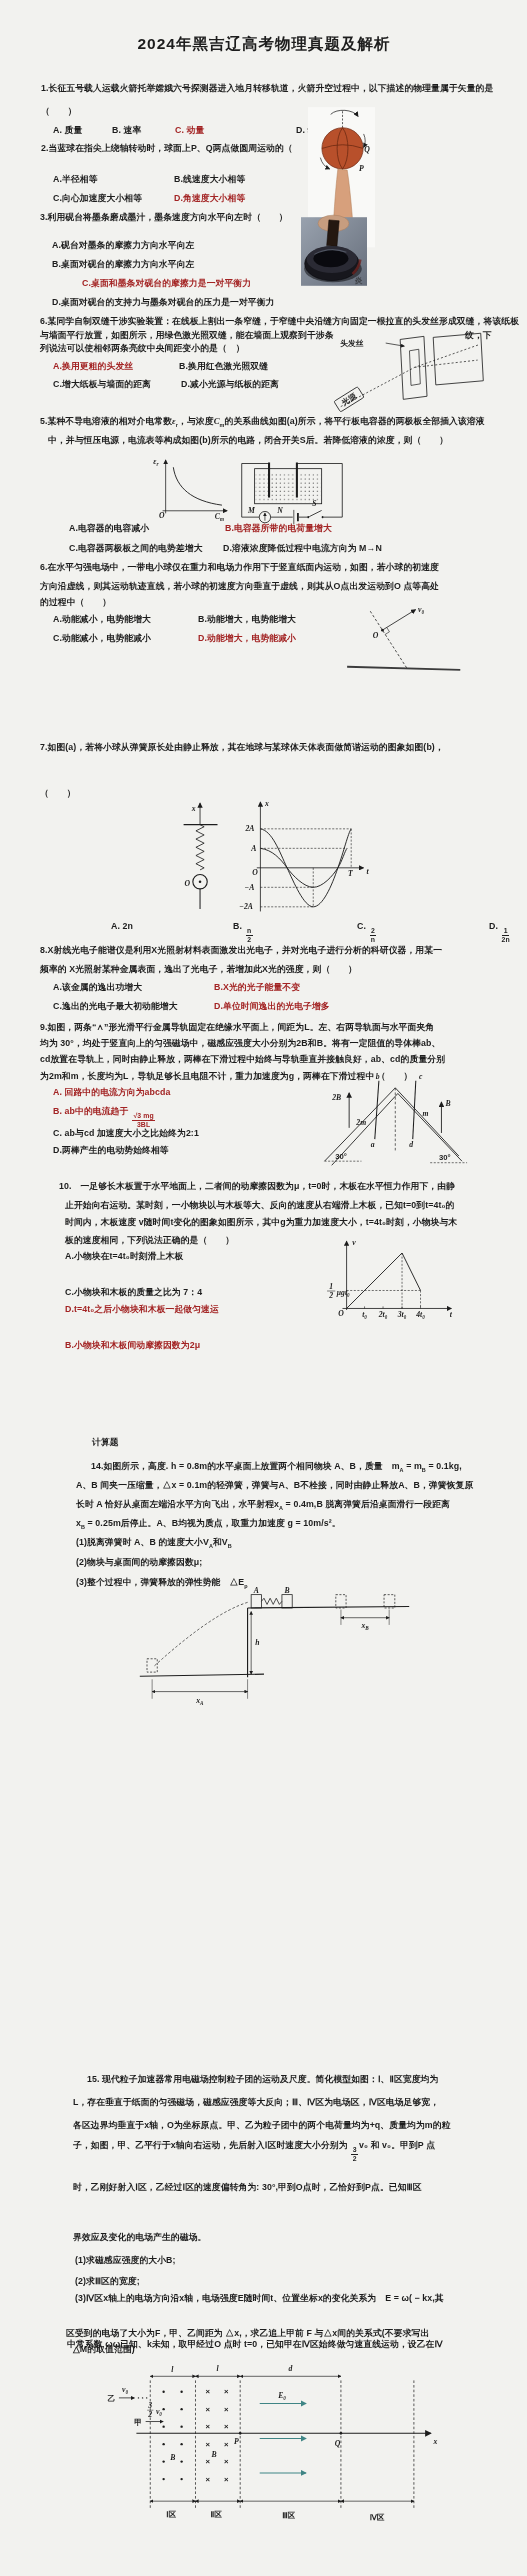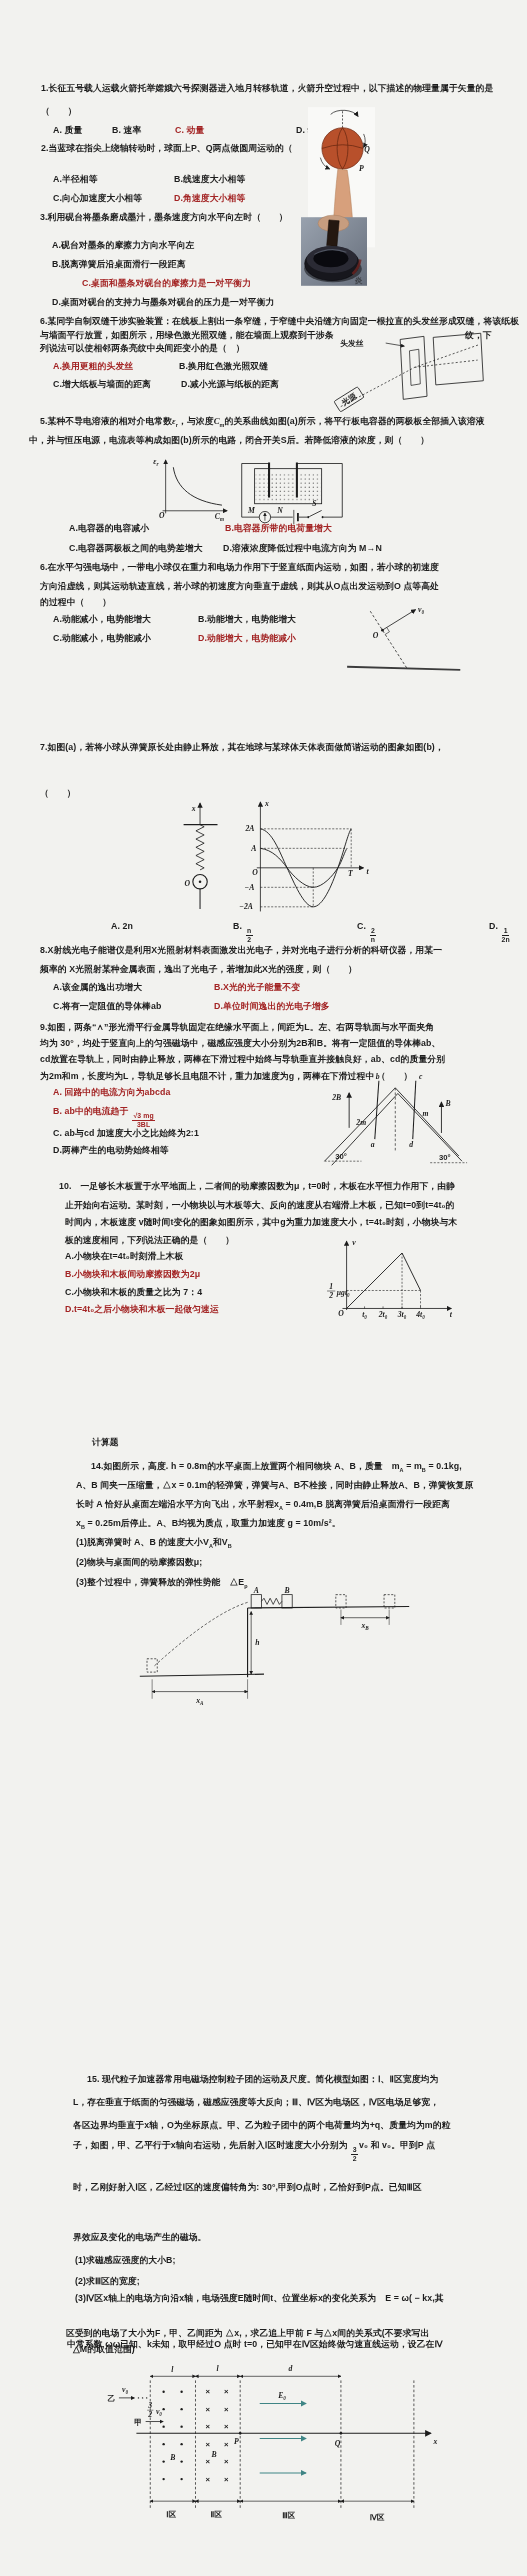--- a/index.html
+++ b/index.html
@@ -39,20 +39,21 @@
       <pattern id="dotp" width="8" height="8" patternUnits="userSpaceOnUse">
           <circle cx="2" cy="2" r="1.1" fill="#4a4a4a"></circle>
         </pattern>
       <linearGradient id="inkbg" x1="0" y1="0" x2="1" y2="1">
           <stop offset="0" stop-color="#99a2ae"></stop>
           <stop offset="1" stop-color="#666e7b"></stop>
         </linearGradient>
     </defs>
   </svg>
 
+  <div class="t big" style="left:0;top:34px;width:528px;text-align:center;">2024年黑吉辽高考物理真题及解析</div>
 
   <div class="t" style="left:41px;top:83px;">1.长征五号载人运载火箭托举嫦娥六号探测器进入地月转移轨道，火箭升空过程中，以下描述的物理量属于矢量的是</div>
   <div class="t" style="left:41px;top:106px;">（　　）</div>
   <div class="t" style="left:53px;top:125px;">A. 质量</div>
   <div class="t" style="left:112px;top:125px;">B. 速率</div>
   <div class="t red" style="left:175px;top:125px;">C. 动量</div>
   <div class="t" style="left:252px;top:125px;margin-left:44px;">D. 动能</div>
 
   <div class="t" style="left:41px;top:143px;">2.当蓝球在指尖上绕轴转动时，球面上P、Q两点做圆周运动的（　　）</div>
   <div class="t" style="left:53px;top:174px;">A.半径相等</div>
@@ -74,21 +75,21 @@
     </g>
     <path d="M24 98 q4 16 18 22" fill="none" stroke="#333" stroke-width="1.5" marker-end="url(#mA)"></path>
     <path d="M108 52 q6 14 0 26" fill="none" stroke="#333" stroke-width="1.5" marker-end="url(#mA)"></path>
     <text x="109" y="88">Q</text>
     <text x="99" y="124">P</text>
     <path d="M58 120 C54 152 50 206 47 268 L90 268 C86 208 81 152 76 122 Z" fill="#d7a07c" stroke="#b07c55" stroke-width="1"></path>
   </svg>
 
   <div class="t" style="left:40px;top:212px;">3.利用砚台将墨条磨成墨汁，墨条速度方向水平向左时（　　）</div>
   <div class="t" style="left:52px;top:240px;">A.砚台对墨条的摩擦力方向水平向左</div>
-  <div class="t" style="left:52px;top:259px;">B.脱离弹簧后沿桌面滑行一段距离</div>
+  <div class="t" style="left:52px;top:259px;">B.桌面对砚台的摩擦力方向水平向左</div>
   <div class="t red" style="left:52px;top:278px;margin-left:30px;">C.桌面和墨条对砚台的摩擦力是一对平衡力</div>
   <div class="t" style="left:52px;top:297px;">D.桌面对砚台的支持力与墨条对砚台的压力是一对平衡力</div>
 
   <svg style="left:301px;top:217px;" width="66" height="69" viewBox="0 0 128 133">
     <rect width="128" height="133" fill="url(#inkbg)"></rect>
     <ellipse cx="63" cy="12" rx="30" ry="16" fill="#c79d7f" stroke="#a87e60" stroke-width="1"></ellipse>
     <rect x="52" y="6" width="20" height="50" fill="#241811" stroke="#120c08" transform="rotate(5 62 30)"></rect>
     <g>
       <ellipse cx="62" cy="100" rx="56" ry="26" fill="#0e0e12" opacity=".55"></ellipse>
       <ellipse cx="60" cy="90" rx="53" ry="33" fill="#17171d" stroke="#05050a"></ellipse>
@@ -117,21 +118,21 @@
     <polygon points="196,16 288,8 293,100 201,108" fill="none" stroke="#1d1d1d" stroke-width="1.6"></polygon>
     <polyline points="17,150 160,74 285,30" fill="none" stroke="#1d1d1d" stroke-width="1.4" stroke-dasharray="4 4"></polyline>
     <line x1="160" y1="74" x2="282" y2="60" stroke="#1d1d1d" stroke-width="1.4" stroke-dasharray="4 4"></line>
     <g transform="rotate(-32 33 136)">
       <rect x="6" y="124" width="54" height="24" rx="3" fill="none" stroke="#1d1d1d" stroke-width="1.5"></rect>
       <text class="cn" x="33" y="141" font-size="13" text-anchor="middle">光源</text>
     </g>
   </svg>
 
   <div class="t" style="left:40px;top:416px;">5.某种不导电溶液的相对介电常数<i>ε</i><sub>r</sub>，与浓度<i>C</i><sub>m</sub>的关系曲线如图(a)所示，将平行板电容器的两极板全部插入该溶液</div>
-  <div class="t" style="left:29px;top:435px;text-align:right;">中，并与恒压电源，电流表等构成如图(b)所示的电路，闭合开关S后。若降低溶液的浓度，则（　　）</div>
+  <div class="t" style="left:48px;top:435px;text-align:right;">中，并与恒压电源，电流表等构成如图(b)所示的电路，闭合开关S后。若降低溶液的浓度，则（　　）</div>
 
   <svg style="left:149px;top:456px;" width="85" height="64" viewBox="0 0 165 125">
     <line x1="32" y1="112" x2="32" y2="8" stroke="#1d1d1d" stroke-width="1.5" marker-end="url(#mA)"></line>
     <line x1="26" y1="107" x2="152" y2="107" stroke="#1d1d1d" stroke-width="1.5" marker-end="url(#mA)"></line>
     <text x="8" y="16"><tspan>ε</tspan><tspan dy="3" font-size="10">r</tspan></text>
     <text x="19" y="121">O</text>
     <text x="128" y="124"><tspan>C</tspan><tspan dy="3" font-size="10">m</tspan></text>
     <path d="M47 22 C53 62 83 88 142 96" fill="none" stroke="#1d1d1d" stroke-width="1.8"></path>
   </svg>
 
@@ -235,21 +236,21 @@
       </span></div>
   <div class="t" style="left:489px;top:921px;">D. <span class="fr">
         <span class="n">1</span>
         <span class="d">2n</span>
       </span></div>
 
   <div class="t" style="left:40px;top:945px;">8.X射线光电子能谱仪是利用X光照射材料表面激发出光电子，并对光电子进行分析的科研仪器，用某一</div>
   <div class="t" style="left:40px;top:964px;">频率的 X光照射某种金属表面，逸出了光电子，若增加此X光的强度，则（　　）</div>
   <div class="t" style="left:53px;top:982px;">A.该金属的逸出功增大</div>
   <div class="t red" style="left:214px;top:982px;">B.X光的光子能量不变</div>
-  <div class="t" style="left:53px;top:1001px;">C.将有一定阻值的导体棒ab</div>
+  <div class="t" style="left:53px;top:1001px;">C.逸出的光电子最大初动能增大</div>
   <div class="t red" style="left:214px;top:1001px;">D.单位时间逸出的光电子增多</div>
 
   <div class="t" style="left:40px;top:1022px;">9.如图，两条“∧”形光滑平行金属导轨固定在绝缘水平面上，间距为L。左、右两导轨面与水平面夹角</div>
   <div class="t" style="left:40px;top:1038px;">均为 30°，均处于竖直向上的匀强磁场中，磁感应强度大小分别为2B和B。将有一定阻值的导体棒ab、</div>
   <div class="t" style="left:40px;top:1054px;">cd放置在导轨上，同时由静止释放，两棒在下滑过程中始终与导轨垂直并接触良好，ab、cd的质量分别</div>
   <div class="t" style="left:40px;top:1071px;">为2m和m，长度均为L，导轨足够长且电阻不计，重力加速度为g，两棒在下滑过程中 （　　）</div>
   <div class="t red" style="left:53px;top:1087px;">A. 回路中的电流方向为abcda</div>
   <div class="t red" style="left:53px;top:1106px;">B. ab中的电流趋于 <span class="fr">
         <span class="n">√3 mg</span>
         <span class="d">3BL</span>
@@ -281,21 +282,21 @@
     <line x1="239" y1="173" x2="311" y2="173" stroke="#1d1d1d" stroke-width="1.2" stroke-dasharray="4 3"></line>
     <text class="cn" x="54" y="165" font-size="12.5">30°</text>
     <text class="cn" x="256" y="168" font-size="12.5">30°</text>
   </svg>
 
   <div class="t" style="left:59px;top:1181px;">10.　一足够长木板置于水平地面上，二者间的动摩擦因数为μ，t=0时，木板在水平恒力作用下，由静</div>
   <div class="t" style="left:65px;top:1200px;">止开始向右运动。某时刻，一小物块以与木板等大、反向的速度从右端滑上木板，已知t=0到t=4t₀的</div>
   <div class="t" style="left:65px;top:1217px;">时间内，木板速度 v随时间t变化的图象如图所示，其中g为重力加速度大小，t=4t₀时刻，小物块与木</div>
   <div class="t" style="left:65px;top:1235px;">板的速度相同，下列说法正确的是（　　）</div>
   <div class="t" style="left:65px;top:1251px;">A.小物块在t=4t₀时刻滑上木板</div>
-  <div class="t red" style="left:65px;top:1269px;">B.小物块和木板间动摩擦因数为2μ</div>
+  <div class="t red" style="left:65px;top:1340px;">B.小物块和木板间动摩擦因数为2μ</div>
   <div class="t" style="left:65px;top:1287px;">C.小物块和木板的质量之比为 7：4</div>
   <div class="t red" style="left:65px;top:1304px;">D.t=4t₀之后小物块和木板一起做匀速运</div>
 
   <svg style="left:304px;top:1234px;" width="155" height="95" viewBox="0 0 300 185">
     <line x1="82" y1="148" x2="82" y2="14" stroke="#1d1d1d" stroke-width="1.6" marker-end="url(#mA)"></line>
     <line x1="74" y1="145" x2="286" y2="145" stroke="#1d1d1d" stroke-width="1.6" marker-end="url(#mA)"></line>
     <text x="93" y="22">v</text>
     <text x="283" y="161">t</text>
     <text x="66" y="160" font-size="14">O</text>
     <g stroke="#1d1d1d" stroke-width="1.2">

